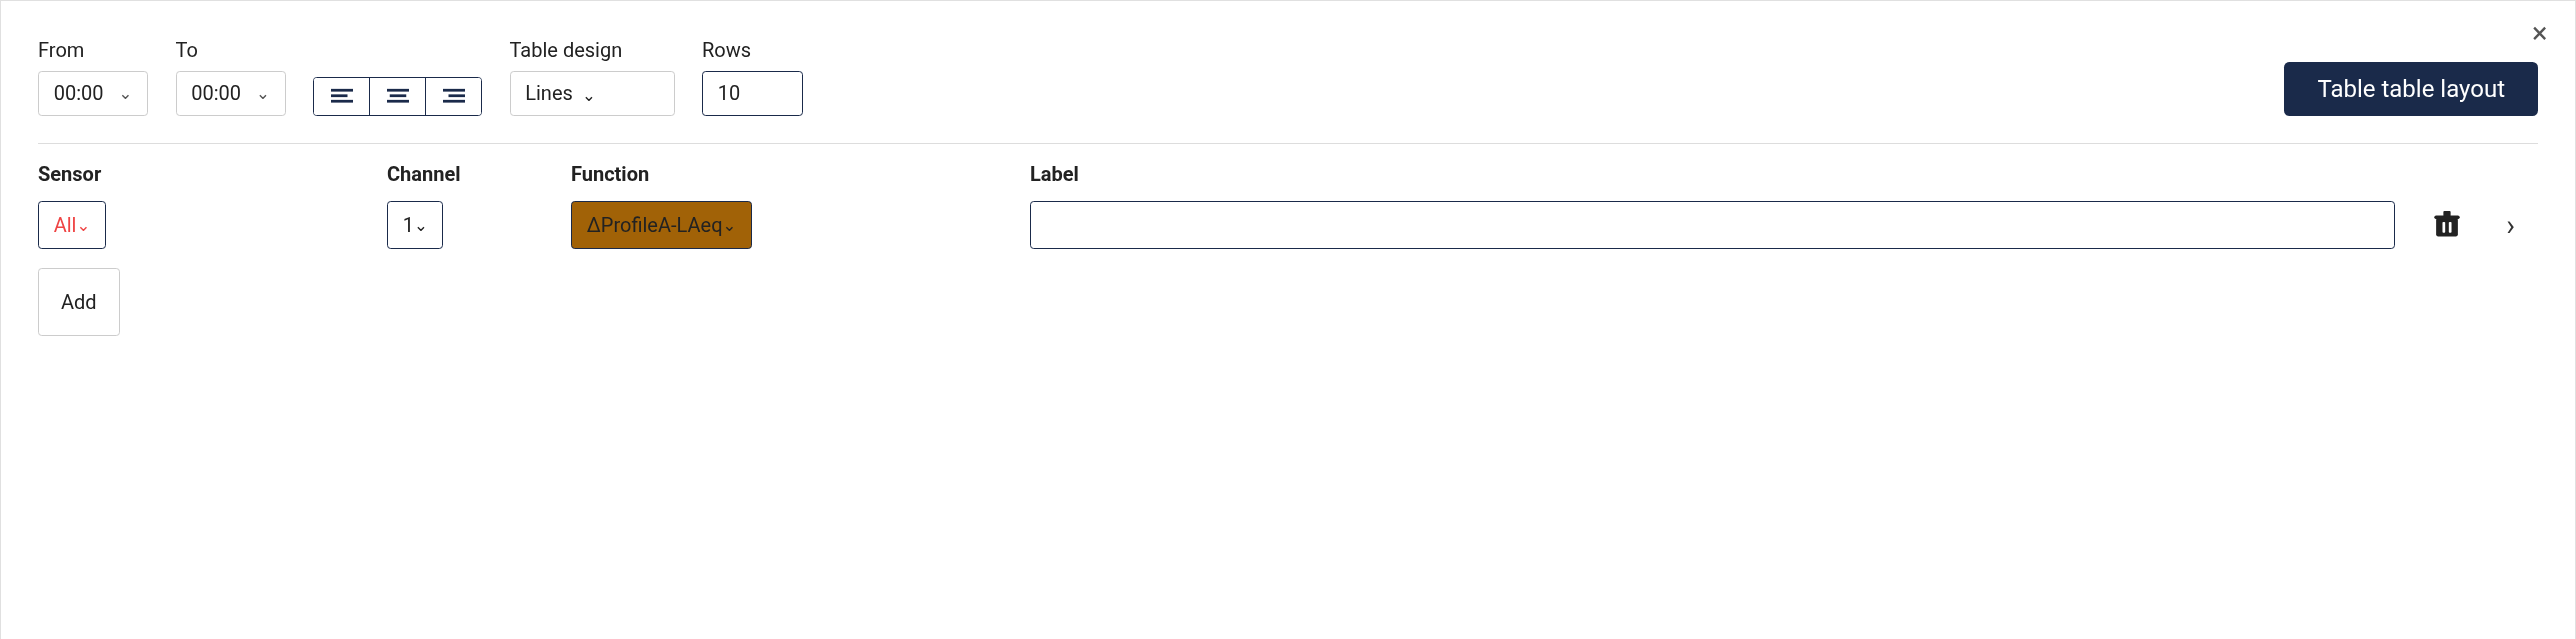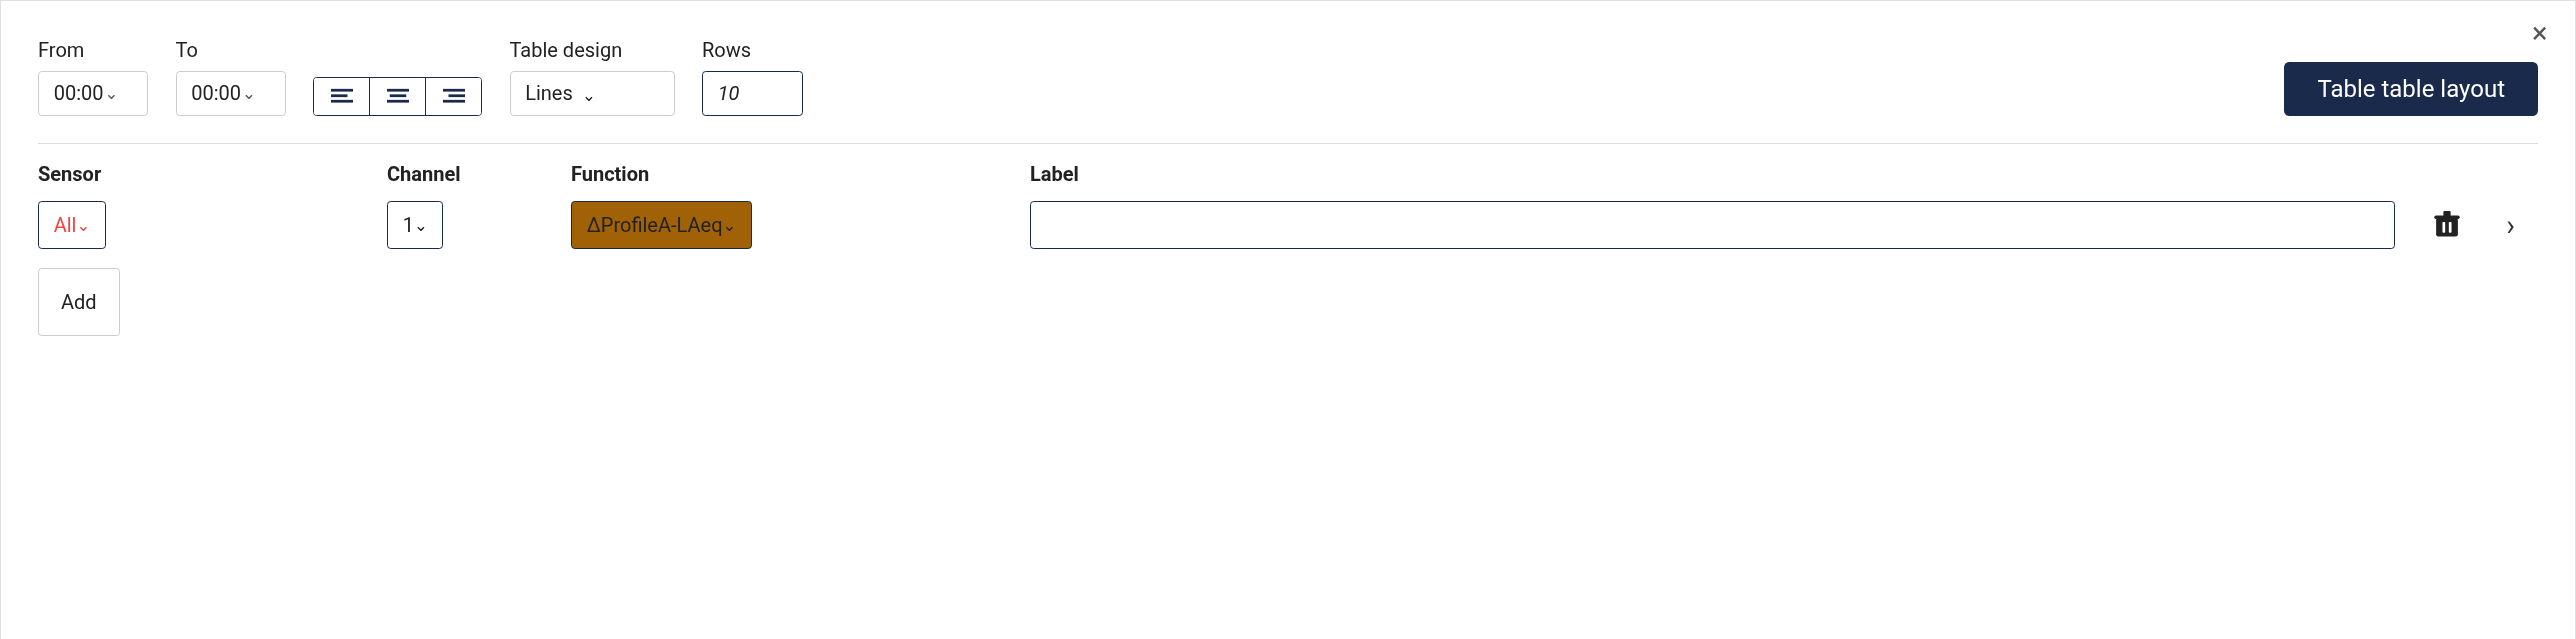--- a/index.html
+++ b/index.html
@@ -46,21 +46,21 @@
 
     .control-label {
       font-size: 20px;
       color: #222;
       font-weight: 400;
     }
 
     .dropdown-btn {
       display: flex;
       align-items: center;
-      gap: 1px;
+      gap: 15px;
       border: 0.9px solid #ccc;
       border-radius: 3.7px;
       padding: 9.2px 14.7px;
       background: #fff;
       font-size: 20px;
       color: #222;
       cursor: pointer;
       min-width: 110px;
     }
 
@@ -108,21 +108,20 @@
     }
 
     .rows-input {
       border: 0.9px solid #1a2a4a;
       border-radius: 3.7px;
       padding: 9.2px 14.7px;
       font-size: 20px;
       color: #222;
       width: 101px;
       outline: none;
-      font-style: italic;
     }
 
     .show-layout-btn {
       margin-left: auto;
       background: #1a2a4a;
       color: #fff;
       border: none;
       border-radius: 5.5px;
       padding: 13px 33px;
       font-size: 24px;

